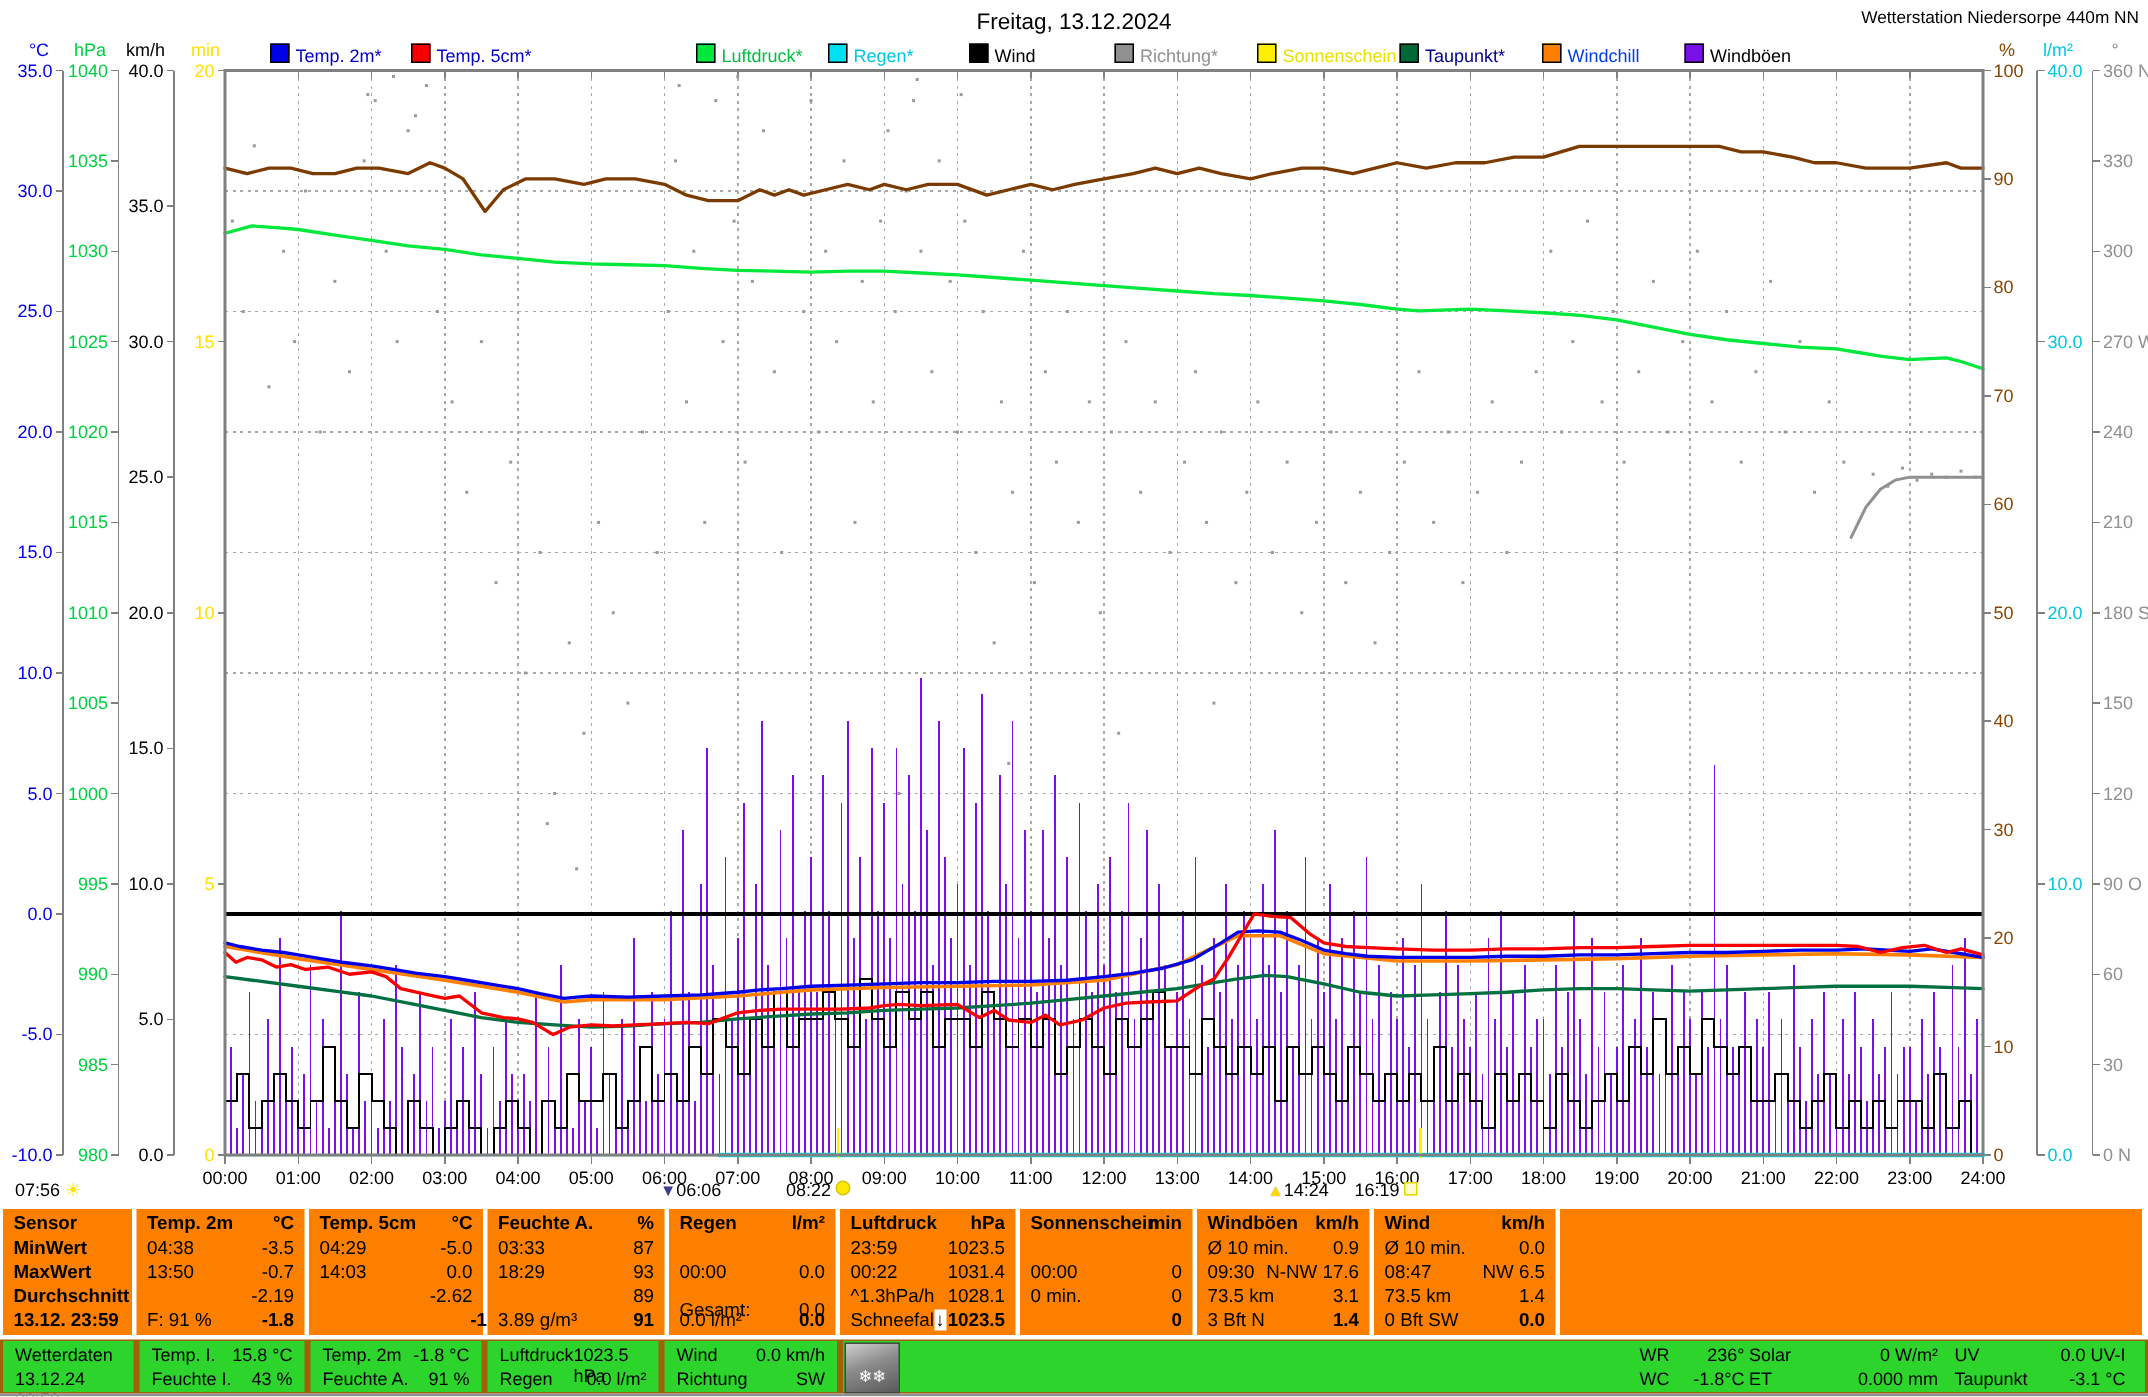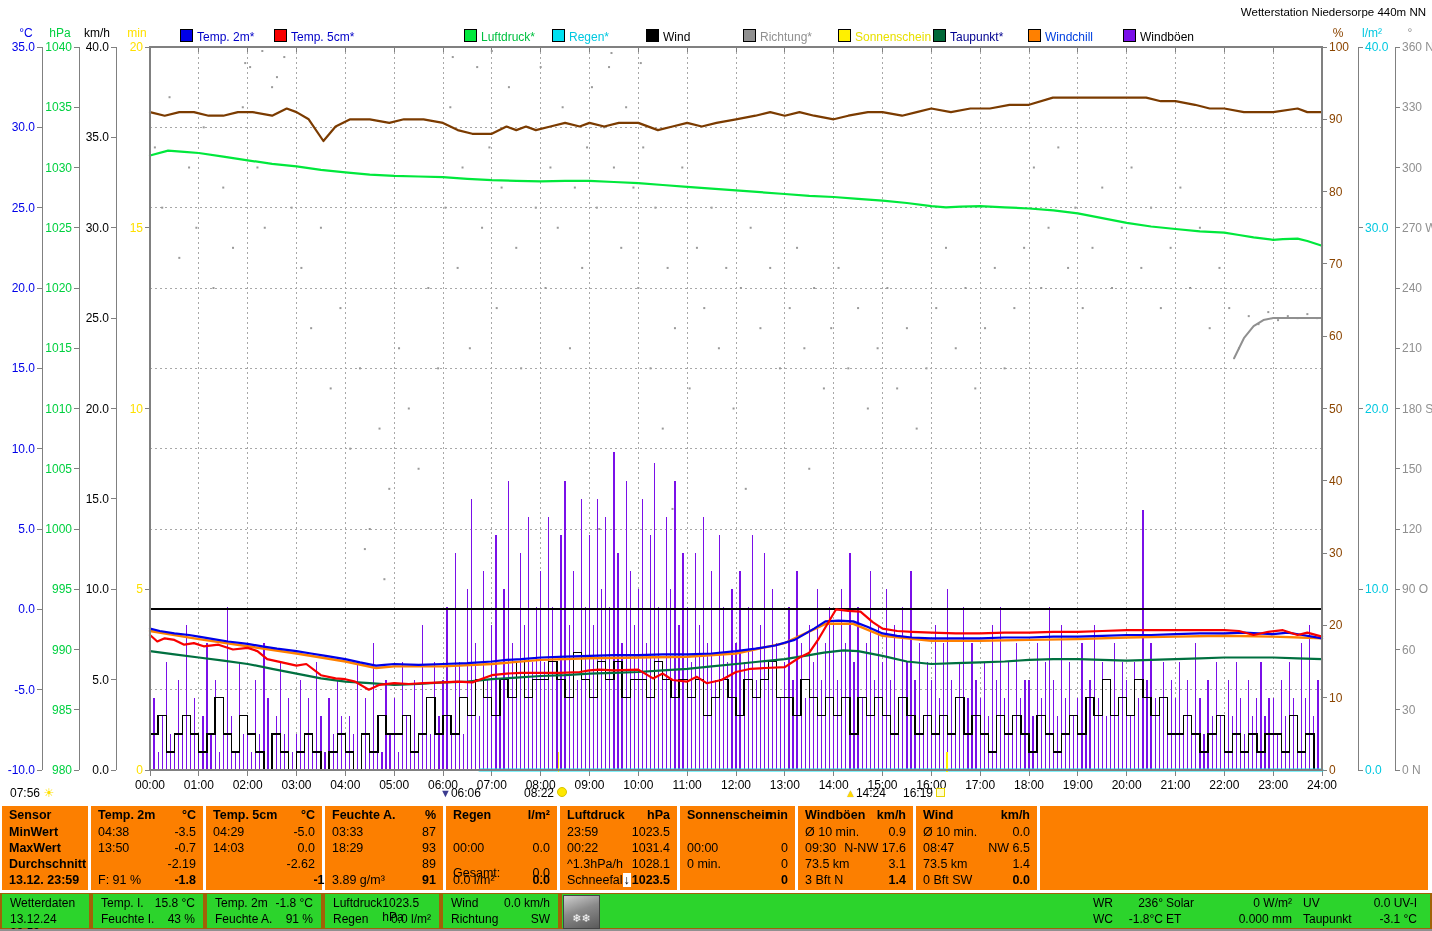--- a/index.html
+++ b/index.html
@@ -36,20 +36,21 @@
   .fgrp{position:absolute;top:0;height:34px;}
   .wicon{position:absolute;width:35px;height:32px;top:1px;
          background:linear-gradient(160deg,#cfcfcf 0%,#8a8a8a 45%,#5a5a5a 100%);
          border:1px solid #444;color:#fff;font-size:11px;text-align:center;line-height:44px;}
   .btm-strip{position:absolute;left:0;top:929px;width:1432px;height:2px;background:#909090;}
 </style>
 </head>
 <body>
 
 <div class="page">
+  <div class="hdr-title">Freitag, 13.12.2024</div>
   <div class="hdr-station">Wetterstation Niedersorpe 440m NN</div>
   <div class="legend" id="legend">
       <div class="lg-item" style="left: 168px; color: rgb(0, 0, 200);"><span class="lg-sq" style="background: rgb(0, 0, 232);"></span><span>Temp. 2m*</span></div>
       <div class="lg-item" style="left: 262px; color: rgb(0, 0, 200);"><span class="lg-sq" style="background: rgb(248, 0, 0);"></span><span>Temp. 5cm*</span></div>
       <div class="lg-item" style="left: 352px; color: rgb(123, 59, 0); margin-top: 46px;"><span class="lg-sq" style="background: rgb(123, 59, 0);"></span><span>Feuchte A.*</span></div>
       <div class="lg-item" style="left: 452px; color: rgb(0, 192, 64);"><span class="lg-sq" style="background: rgb(0, 232, 60);"></span><span>Luftdruck*</span></div>
       <div class="lg-item" style="left: 540px; color: rgb(0, 200, 224);"><span class="lg-sq" style="background: rgb(0, 224, 240);"></span><span>Regen*</span></div>
       <div class="lg-item" style="left: 634px; color: rgb(0, 0, 0);"><span class="lg-sq" style="background: rgb(0, 0, 0);"></span><span>Wind</span></div>
       <div class="lg-item" style="left: 731px; color: rgb(144, 144, 144);"><span class="lg-sq" style="background: rgb(144, 144, 144);"></span><span>Richtung*</span></div>
       <div class="lg-item" style="left: 826px; color: rgb(232, 224, 0);"><span class="lg-sq" style="background: rgb(255, 240, 0);"></span><span>Sonnenschein</span></div>

